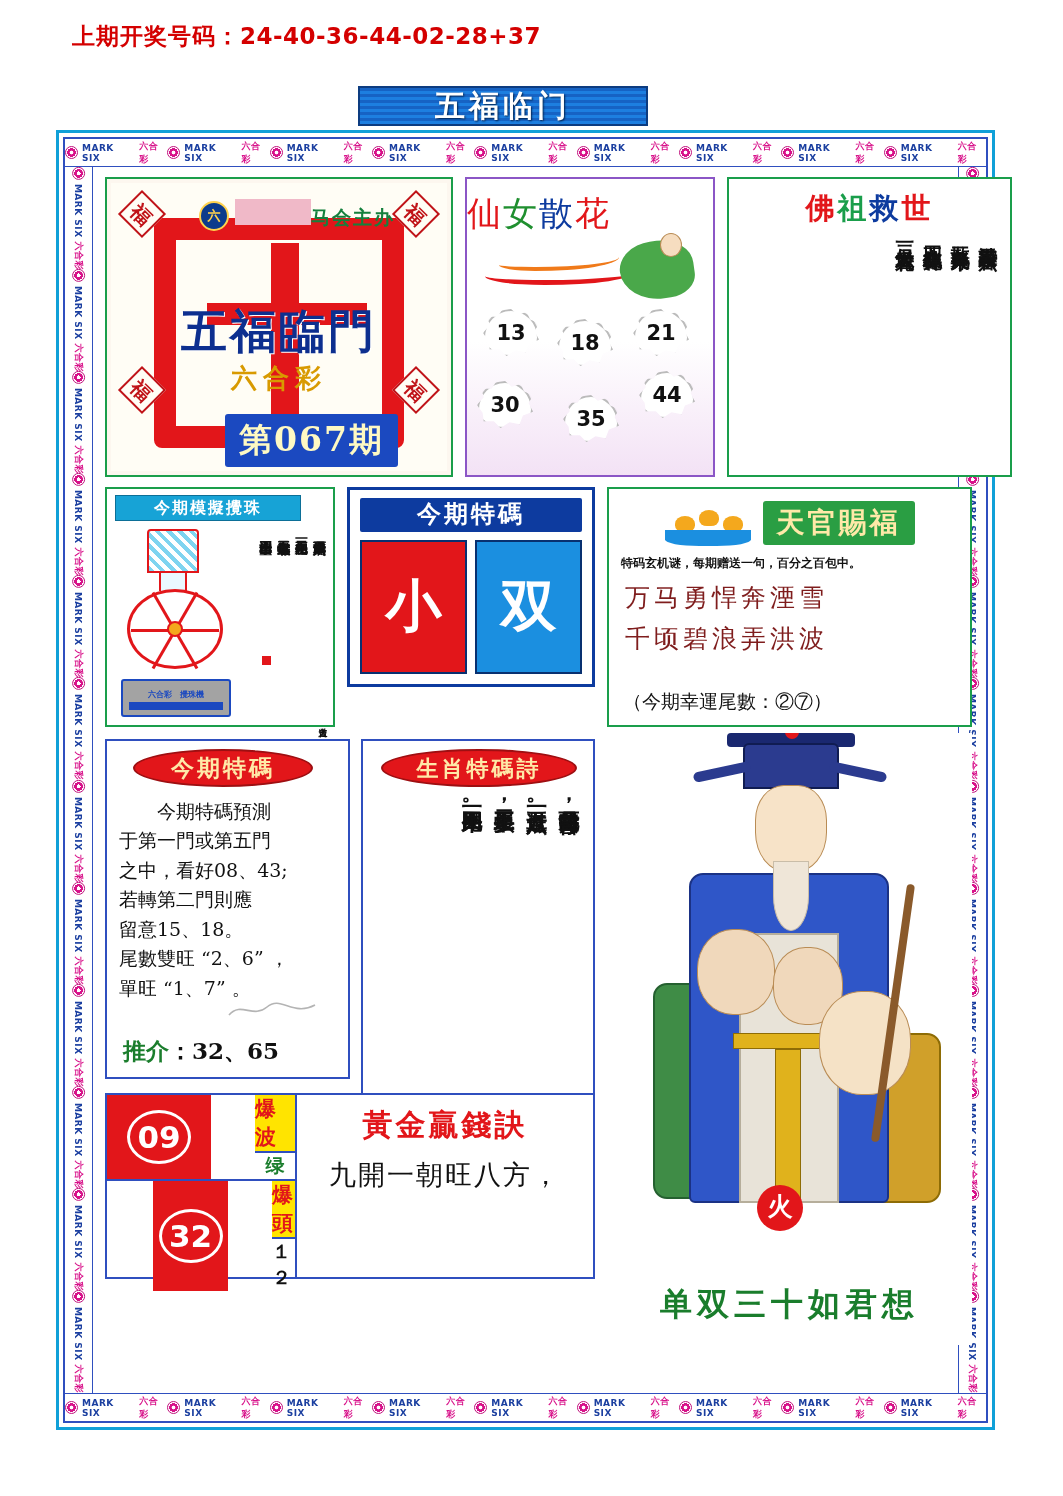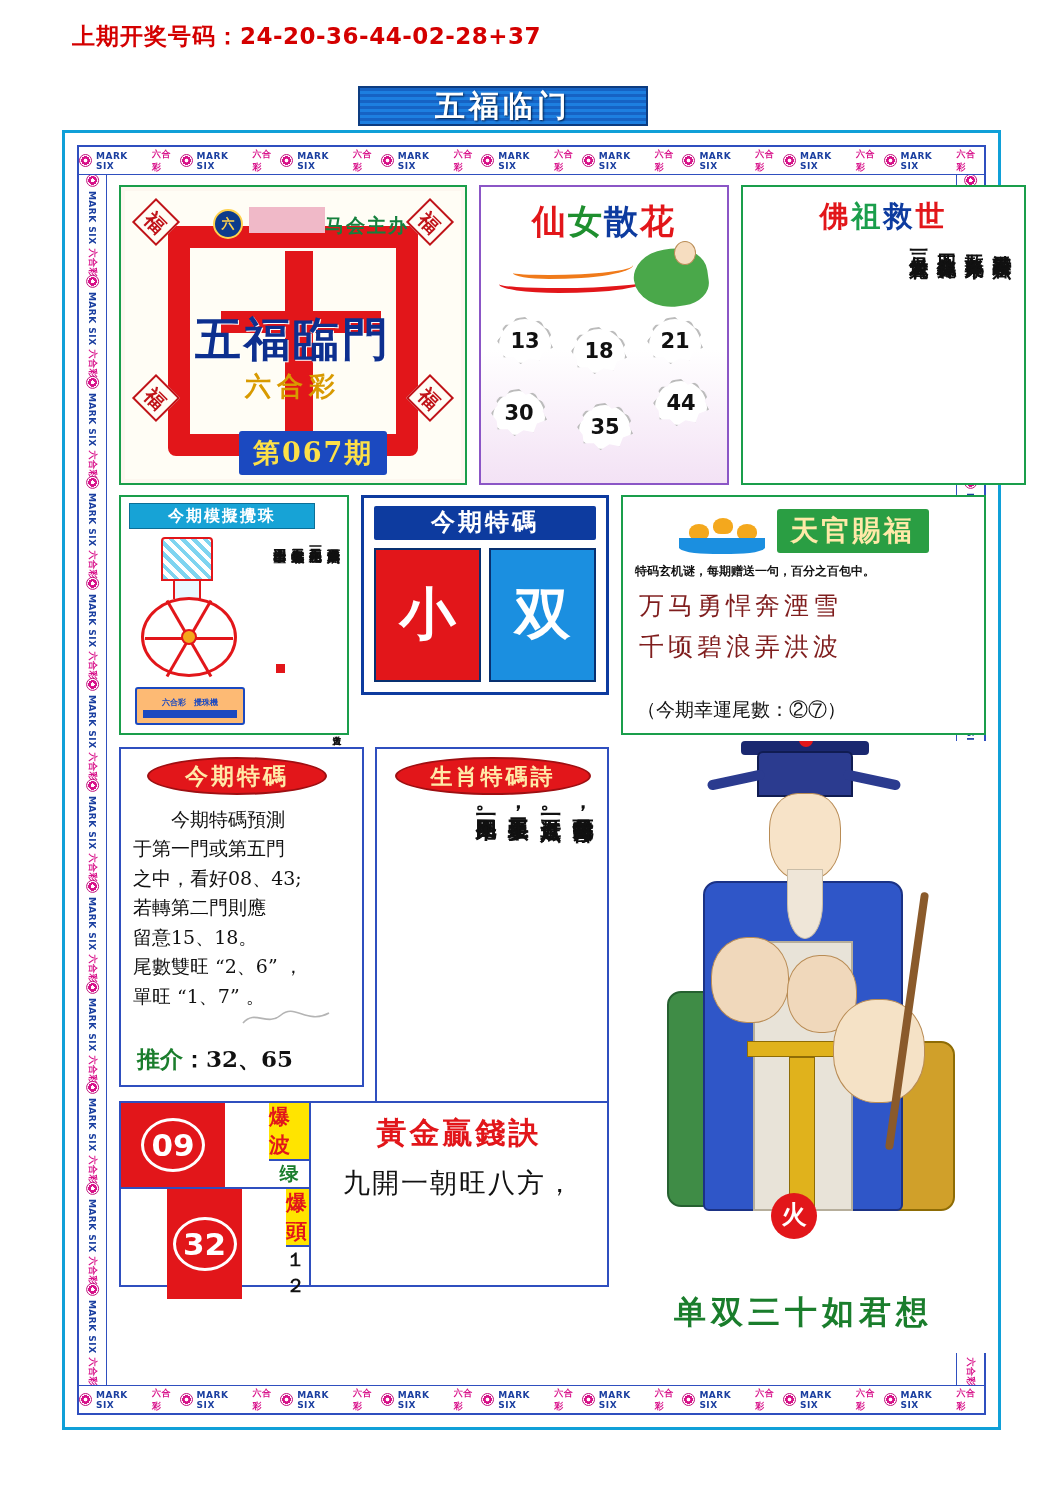--- a/index.html
+++ b/index.html
@@ -31,24 +31,24 @@
     display:flex; align-items:center; justify-content:center;
   }
   .title-band span {
     color:#ffffff; font-size:30px; font-weight:bold; letter-spacing:4px;
     text-shadow:1px 1px 2px #00224d;
     font-family:"DejaVu Serif", serif;
   }
 
   
   .frame {
-    position:absolute; left:62px; top:130px; width:939px; height:1300px;
+    position:absolute; left:56px; top:130px; width:939px; height:1300px;
     border:3px solid #10a0d8;
     background:#ffffff;
-    padding:12px;
+    padding:4px;
   }
   .frame-inner {
     width:100%; height:100%;
     border:2px solid #2f4fbf;
     position:relative;
     background:#ffffff;
   }
   .marksix-strip {
     position:absolute; background:#ffffff;
     display:flex; align-items:center; justify-content:space-around;
@@ -119,35 +119,35 @@
     position:absolute; left:124px; top:16px; width:76px; height:26px;
     background:#f0b9c8;
   }
   .logo-badge {
     position:absolute; left:88px; top:18px; width:30px; height:30px;
     border-radius:50%; background:#0d3b8c; border:2px solid #ffd24d;
     color:#ffd24d; font-size:13px; text-align:center; line-height:26px; font-weight:bold;
   }
   .issue-chip {
     position:absolute; left:118px; bottom:8px;
-    background:#1b49c0; color:#fde047; font-size:27px; font-weight:bold;
+    background:#1b49c0; color:#fef9c3; font-size:33px; font-weight:bold;
     padding:4px 14px; border-radius:3px; letter-spacing:2px;
     font-family:"DejaVu Serif", serif;
   }
 
   
   #fairy-panel {
     left:372px; top:10px; width:250px; height:300px;
     border:2px solid #8b56c6;
     background:linear-gradient(180deg,#ffffff 0%,#ffffff 55%,#f3e2f5 100%);
     overflow:hidden;
   }
   .fairy-title {
-    position:absolute; left:0; right:0; top:12px; text-align:center;
-    font-size:34px; font-weight:bold; font-family:"DejaVu Serif", serif;
+    position:absolute; left:0; right:0; top:12px; 
+    font-size:34px; font-weight:normal; font-family:"DejaVu Serif", serif;
     letter-spacing:2px;
   }
   .fairy-title .c1{color:#e2161a;} .fairy-title .c2{color:#1f8f2f;}
   .fairy-title .c3{color:#0d3b9f;} .fairy-title .c4{color:#e2161a;}
   .fairy-art {
     position:absolute; left:18px; top:58px; width:215px; height:70px;
   }
   .ribbon {
     position:absolute; left:0; top:26px; width:150px; height:22px;
     border-bottom:5px solid #e2161a; border-radius:0 0 60% 40%;
@@ -228,21 +228,21 @@
   }
   .m-drum {
     position:absolute; left:6px; top:60px; width:96px; height:80px;
     border:3px solid #e2161a; border-radius:50%; background:#fff;
   }
   .m-spokes { position:absolute; inset:0; }
   .m-spokes i { position:absolute; left:50%; top:50%; width:44px; height:3px; background:#e2161a; transform-origin:0 50%; }
   .m-hub { position:absolute; left:50%; top:50%; width:16px; height:16px; margin:-8px 0 0 -8px; border-radius:50%; background:#f4a81d; border:2px solid #e2161a; }
   .m-base {
     position:absolute; left:0; top:150px; width:110px; height:38px;
-    border:2px solid #1b49c0; border-radius:3px; background:#fdba74;
+    border:2px solid #1b49c0; border-radius:3px; background:#a3a3a3;
   }
   .m-base-label { position:absolute; left:0; right:0; top:8px; text-align:center; font-size:8px; color:#1b49c0; font-weight:bold;}
   .m-base-strip { position:absolute; left:6px; right:6px; bottom:5px; height:8px; background:#1b49c0;}
   .sim-poem {
     position:absolute; right:6px; top:42px; width:98px; height:188px;
     display:flex; flex-direction:row-reverse; gap:1px;
   }
   .sim-col {
     writing-mode:vertical-rl; text-orientation:upright;
     font-size:13px; line-height:1.3; font-weight:bold; color:#111;
@@ -405,21 +405,21 @@
     font-size:27px; color:#111; letter-spacing:2px; font-family:"DejaVu Serif", serif;
   }
   .gold-l1 { top:62px; }
   .gold-l2 { top:110px; }
 </style>
 </head>
 <body>
 
 <div class="top-draw">
   <span class="lbl">上期开奖号码：</span>
-  <span class="nums">24-20-36-44-02-28+37</span>
+  <span class="nums">24-40-36-44-02-28+37</span>
 </div>
 
 <div class="title-band">
   <span>五福临门</span>
 </div>
 
 <div class="frame">
   <div class="frame-inner">
 
     <div class="marksix-strip strip-top" id="strip-top">

